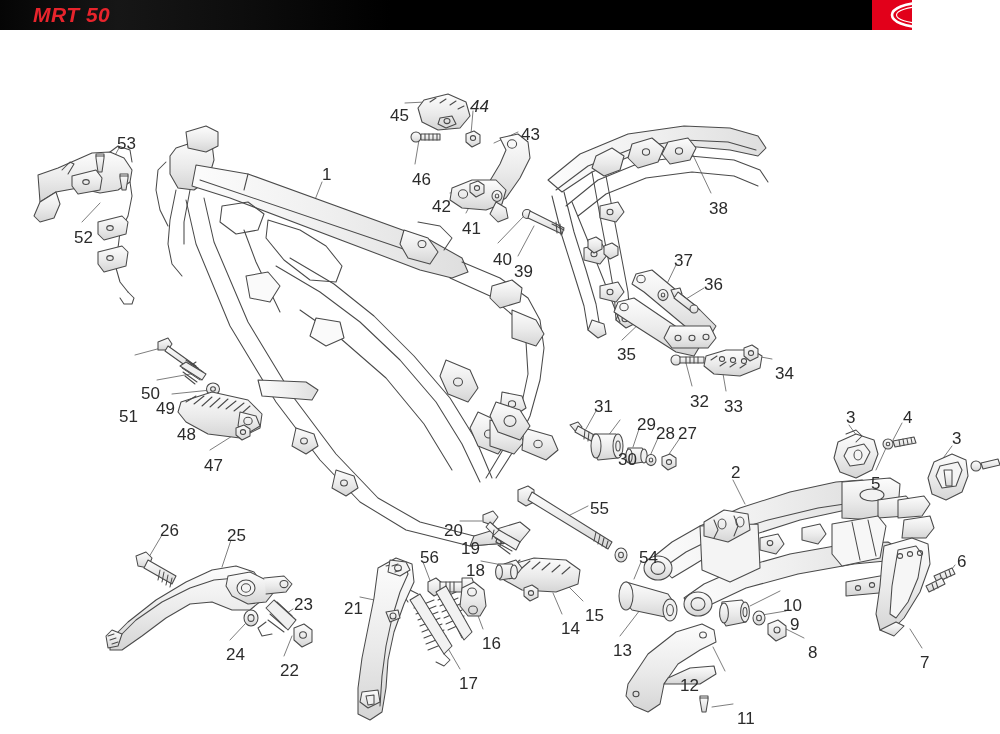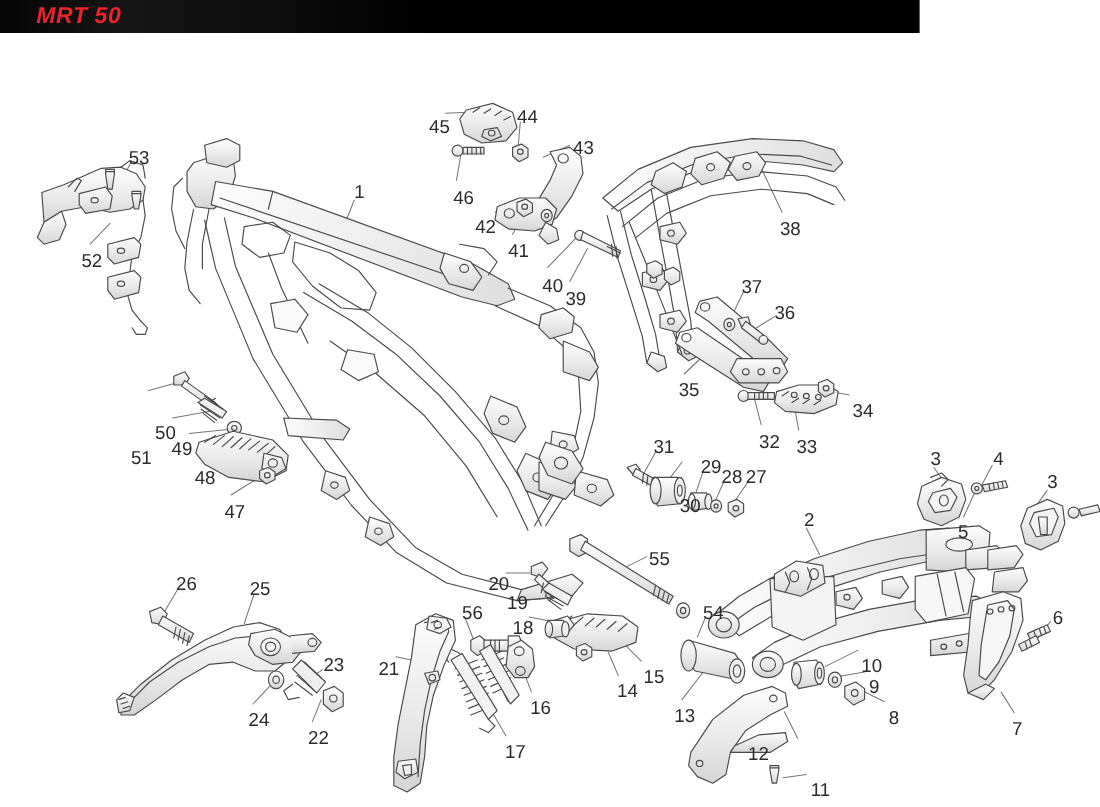--- a/index.html
+++ b/index.html
@@ -14,21 +14,21 @@
     position: relative;
     width: 1000px;
     height: 734px;
     background: #ffffff;
     overflow: hidden;
   }
   
   #header {
     position: absolute;
     left: 0; top: 0;
-    width: 836px;
+    width: 912px;
     height: 30px;
     background: #000000;
     overflow: hidden;
   }
   #header-sheen {
     position: absolute;
     left: 0; top: 0;
     width: 390px; height: 30px;
     background: linear-gradient(90deg, #050505 0%, #161616 30%, #0d0d0d 62%, #000 100%);
   }
@@ -676,21 +676,21 @@
         <div class="callout" style="left: 775px; top: 335px;">34</div>
         <div class="callout" style="left: 617px; top: 316px;">35</div>
         <div class="callout" style="left: 704px; top: 246px;">36</div>
         <div class="callout" style="left: 674px; top: 222px;">37</div>
         <div class="callout" style="left: 709px; top: 170px;">38</div>
         <div class="callout" style="left: 514px; top: 233px;">39</div>
         <div class="callout" style="left: 493px; top: 221px;">40</div>
         <div class="callout" style="left: 462px; top: 190px;">41</div>
         <div class="callout" style="left: 432px; top: 168px;">42</div>
         <div class="callout" style="left: 521px; top: 96px;">43</div>
-        <div class="callout" style="left: 470px; top: 68px;">44</div>
+        <div class="callout" style="left: 470px; top: 68px; font-style: italic;">44</div>
         <div class="callout" style="left: 390px; top: 77px;">45</div>
         <div class="callout" style="left: 412px; top: 141px;">46</div>
         <div class="callout" style="left: 204px; top: 427px;">47</div>
         <div class="callout" style="left: 177px; top: 396px;">48</div>
         <div class="callout" style="left: 156px; top: 370px;">49</div>
         <div class="callout" style="left: 141px; top: 355px;">50</div>
         <div class="callout" style="left: 119px; top: 330px; margin-top: 48px;">51</div>
         <div class="callout" style="left: 74px; top: 199px;">52</div>
         <div class="callout" style="left: 117px; top: 105px;">53</div>
         <div class="callout" style="left: 639px; top: 519px;">54</div>

